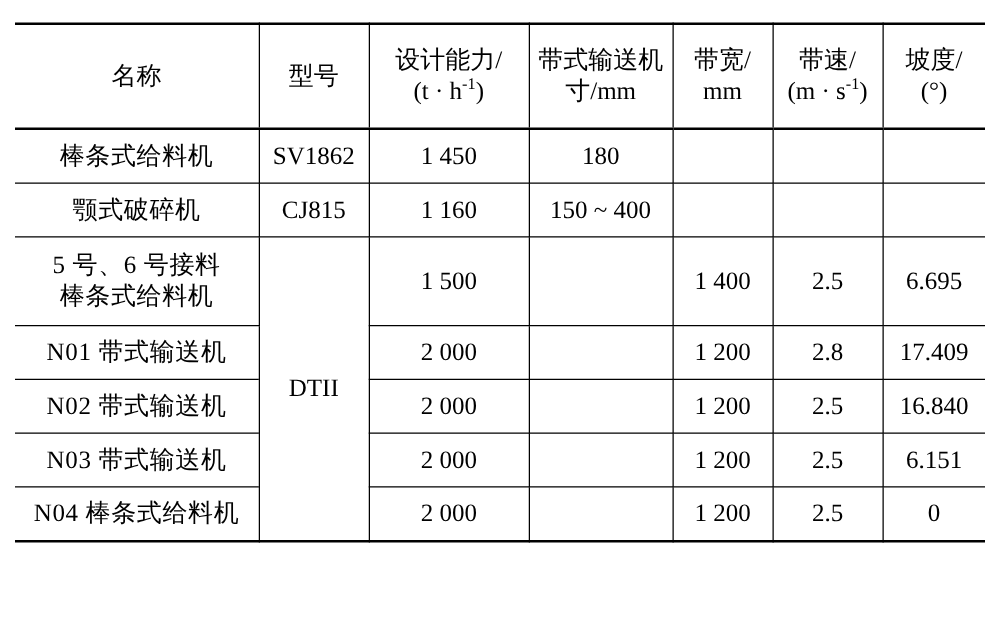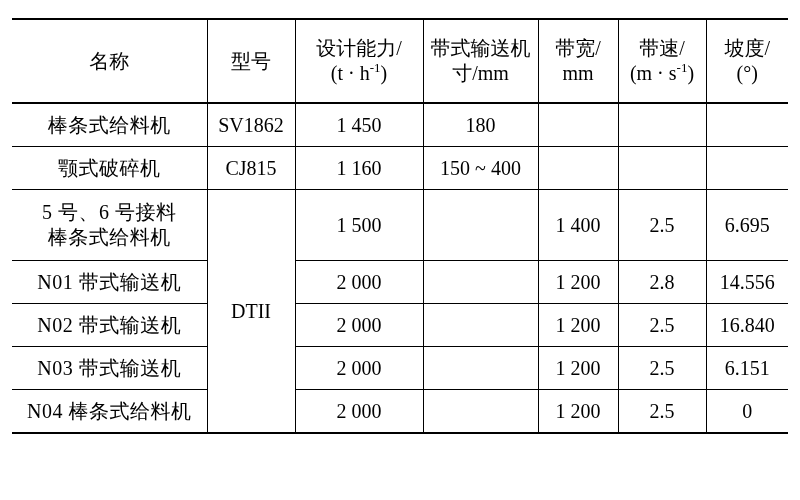--- a/index.html
+++ b/index.html
@@ -173,21 +173,21 @@
         <td class="num">2.5</td>
         <td class="num edge-right">6.695</td>
       </tr>
 
       <tr class="body-row">
         <td class="name-cell edge-left">N01 带式输送机</td>
         <td class="num">2 000</td>
         <td class="num"></td>
         <td class="num">1 200</td>
         <td class="num">2.8</td>
-        <td class="num edge-right">14.556</td>
+        <td class="num edge-right">17.409</td>
       </tr>
 
       <tr class="body-row">
         <td class="name-cell edge-left">N02 带式输送机</td>
         <td class="num">2 000</td>
         <td class="num"></td>
         <td class="num">1 200</td>
         <td class="num">2.5</td>
         <td class="num edge-right">16.840</td>
       </tr>

